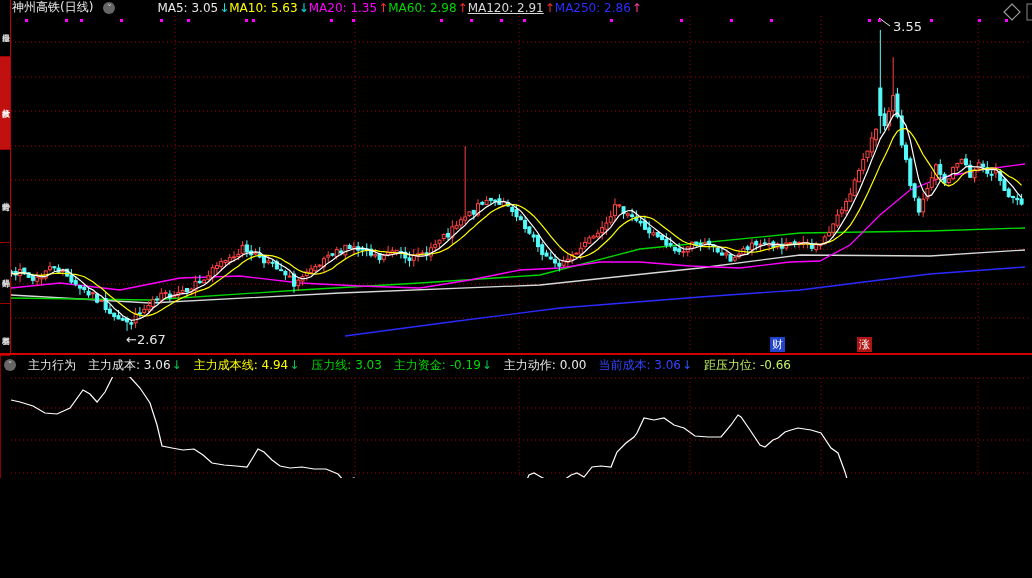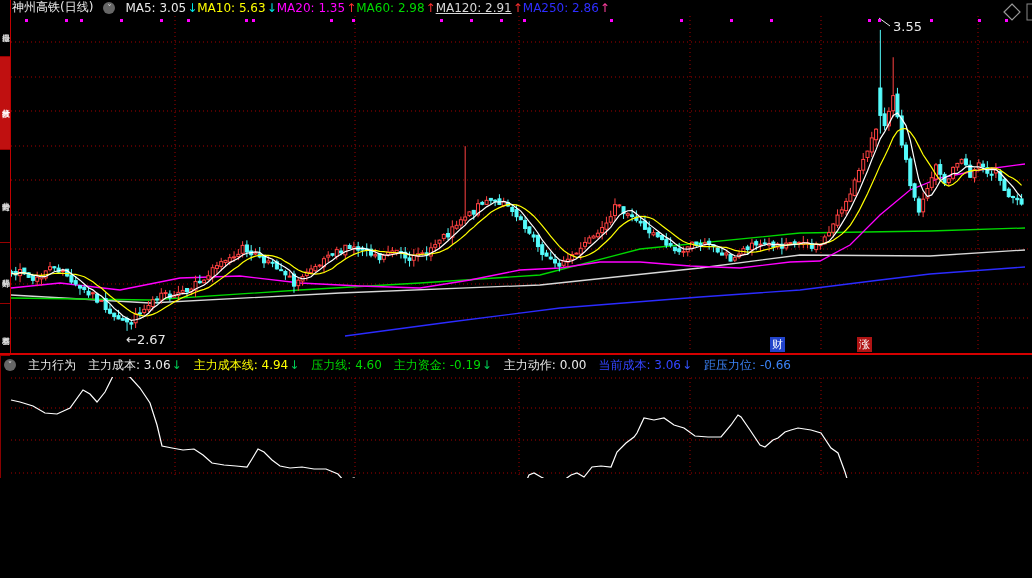--- a/index.html
+++ b/index.html
@@ -42,21 +42,21 @@
       <div class="side-item" style="height: 92px;">分时走势</div>
       <div class="side-item" style="height: 60px;">筹码分析</div>
       <div class="side-item" style="height: 51px;">基本资料</div>
     </div>
   <div id="side-spark"></div>
 
   <div id="top-header">
     <span style="color:#e8e8e8;">神州高铁(日线)</span>
     <span class="chev-icon">˅</span>
     <span id="ma-items"><span class="hdr-item">
-          <span style="color: rgb(232, 232, 232);">MA5: 3.05</span>
+          <span style="color: rgb(232, 232, 232); margin-left: 32px;">MA5: 3.05</span>
           <span style="color: rgb(0, 232, 232);">↓</span>
         </span><span class="hdr-item">
           <span style="color: rgb(255, 255, 0);">MA10: 5.63</span>
           <span style="color: rgb(0, 232, 232);">↓</span>
         </span><span class="hdr-item">
           <span style="color: rgb(255, 0, 255);">MA20: 1.35</span>
           <span style="color: rgb(255, 48, 48);">↑</span>
         </span><span class="hdr-item">
           <span style="color: rgb(0, 216, 0);">MA60: 2.98</span>
           <span style="color: rgb(255, 48, 48);">↑</span>
@@ -916,31 +916,31 @@
     <span class="chev-icon">˅</span>
     <span id="panel-items"><span class="hdr-item" style="margin-right: 12px;">
           <span style="color: rgb(232, 232, 232);">主力行为</span>
         </span><span class="hdr-item" style="margin-right: 12px;">
           <span style="color: rgb(232, 232, 232);">主力成本: 3.06</span>
           <span style="color: rgb(0, 204, 85);">↓</span>
         </span><span class="hdr-item" style="margin-right: 12px;">
           <span style="color: rgb(255, 255, 0);">主力成本线: 4.94</span>
           <span style="color: rgb(0, 204, 85);">↓</span>
         </span><span class="hdr-item" style="margin-right: 12px;">
-          <span style="color: rgb(0, 216, 0);">压力线: 4.60</span>
+          <span style="color: rgb(0, 216, 0);">压力线: 3.03</span>
         </span><span class="hdr-item" style="margin-right: 12px;">
           <span style="color: rgb(0, 216, 0);">主力资金: -0.19</span>
           <span style="color: rgb(0, 204, 85);">↓</span>
         </span><span class="hdr-item" style="margin-right: 12px;">
           <span style="color: rgb(232, 232, 232);">主力动作: 0.00</span>
         </span><span class="hdr-item" style="margin-right: 12px;">
           <span style="color: rgb(51, 68, 255);">当前成本: 3.06</span>
           <span style="color: rgb(51, 85, 255);">↓</span>
         </span><span class="hdr-item" style="margin-right: 12px;">
-          <span style="color: #3b82f6;">距压力位: -0.66</span>
+          <span style="color: #bef264;">距压力位: -0.66</span>
         </span></span>
   </div>
 
   <div class="hline-red" style="top:353px;"></div>
   <div class="hline-red" style="top:576px;"></div>
   <div id="left-border"></div>
 
   <div id="badges">
       <div class="badge" style="left: 770px; top: 337px; background: rgb(34, 68, 204);">财</div>
       <div class="badge" style="left: 857px; top: 337px; background: rgb(176, 20, 20);">涨</div>

